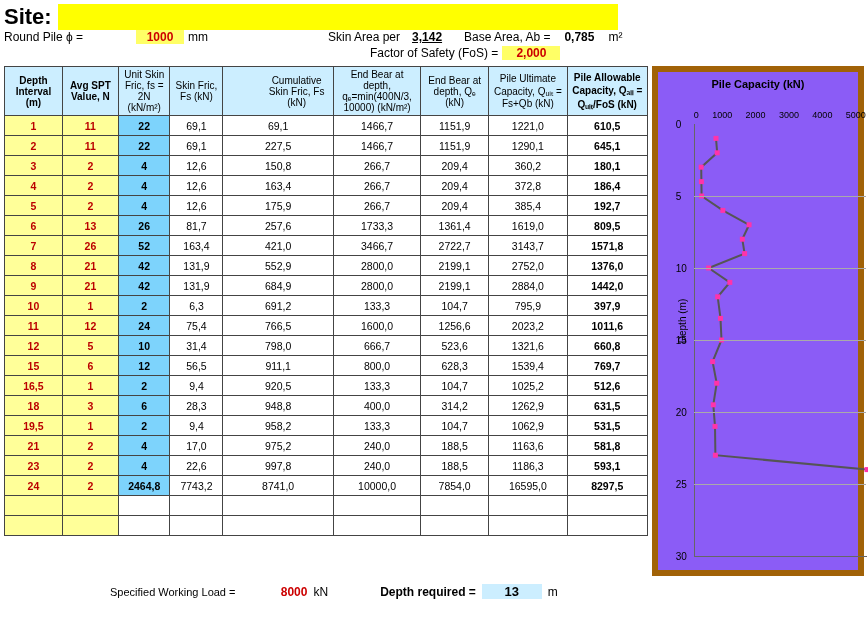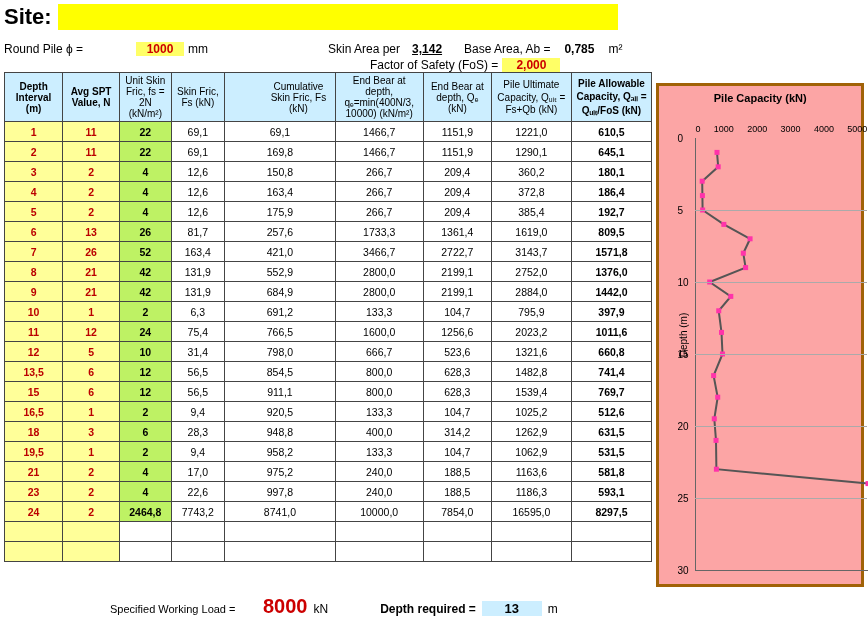--- a/index.html
+++ b/index.html
@@ -7,21 +7,21 @@
     font-size: 11px;
     margin: 0;
     padding: 4px;
     background: #fff;
     width: 868px;
     box-sizing: border-box;
   }
   .site-row {
     display: flex;
     align-items: flex-start;
-    margin-bottom: 12px;
+    margin-bottom: 0;
   }
   .site-label {
     font-size: 22px;
     font-weight: bold;
     margin-right: 6px;
   }
   .site-input {
     flex: 0 0 560px;
     height: 26px;
     background: #ffff00;
@@ -52,33 +52,32 @@
     font-size: 10px;
   }
   table.data th.bold { font-weight: bold; }
   table.data td {
     border: 1px solid #444;
     padding: 1px 4px;
     text-align: center;
     height: 17px;
   }
   td.col-yellow { background: #ffff99; color: #b00; font-weight: bold;}
-  td.col-cream { background: #bef264; font-weight:bold;}
+  td.col-cream { background: #7dd3fc; font-weight:bold;}
   td.col-plain { background: #fff; }
   td.col-result { background: #fff; font-weight: bold; }
   .blank-row td { border-left:1px solid #444; border-right:1px solid #444; border-top:none; border-bottom:none; height:17px; background:#fff;}
   .blank-row td:first-child, .blank-row td:nth-child(2){ background:#ffff99;}
   .chart-box {
-    border: 3px solid #a16207;
+    border: 6px solid #a16207;
     width: 218px;
     height: 498px;
     position: relative;
-    background: #fca5a5;
+    background: #8b5cf6;
     font-size: 10px;
-    margin-top: 11px;
   }
   .chart-title {
     text-align: center;
     font-weight: bold;
     font-size: 11px;
     padding: 6px 0 2px;
   }
   .chart-plot {
     position: absolute;
     left: 36px;
@@ -121,21 +120,21 @@
   <span>mm</span>
   <span style="flex:0 0 112px;"></span>
   <span>Skin Area per</span>
   <span class="val-bold" style="width:46px;text-align:center;display:inline-block;text-decoration:underline;">3,142</span>
   <span style="flex:0 0 6px;"></span>
   <span>Base Area, Ab =</span>
   <span class="val-bold" style="width:50px;text-align:center;display:inline-block;">0,785</span>
   <span>m²</span>
 </div>
 
-<div class="params-row" style="margin-bottom:0;">
+<div class="params-row" style="margin-bottom:6px;">
   <span style="flex:0 0 362px;"></span>
   <span>Factor of Safety (FoS) =</span>
   <span class="val-orange yellow-bg" style="width:50px;text-align:center;display:inline-block;">2,000</span>
 </div>
 
 <div class="main-area">
 
   <table class="data">
     <thead>
       <tr id="hdr-row">
@@ -160,21 +159,21 @@
           <td class="col-plain">1466,7</td>
           <td class="col-plain">1151,9</td>
           <td class="col-plain">1221,0</td>
           <td class="col-result">610,5</td>
         </tr>
         <tr>
           <td class="col-yellow">2</td>
           <td class="col-yellow">11</td>
           <td class="col-cream">22</td>
           <td class="col-plain">69,1</td>
-          <td class="col-plain">169,8</td>
+          <td class="col-plain">227,5</td>
           <td class="col-plain">1466,7</td>
           <td class="col-plain">1151,9</td>
           <td class="col-plain">1290,1</td>
           <td class="col-result">645,1</td>
         </tr>
         <tr>
           <td class="col-yellow">3</td>
           <td class="col-yellow">2</td>
           <td class="col-cream">4</td>
           <td class="col-plain">12,6</td>
@@ -275,31 +274,20 @@
         <tr>
           <td class="col-yellow">12</td>
           <td class="col-yellow">5</td>
           <td class="col-cream">10</td>
           <td class="col-plain">31,4</td>
           <td class="col-plain">798,0</td>
           <td class="col-plain">666,7</td>
           <td class="col-plain">523,6</td>
           <td class="col-plain">1321,6</td>
           <td class="col-result">660,8</td>
-        </tr>
-        <tr>
-          <td class="col-yellow">13,5</td>
-          <td class="col-yellow">6</td>
-          <td class="col-cream">12</td>
-          <td class="col-plain">56,5</td>
-          <td class="col-plain">854,5</td>
-          <td class="col-plain">800,0</td>
-          <td class="col-plain">628,3</td>
-          <td class="col-plain">1482,8</td>
-          <td class="col-result">741,4</td>
         </tr>
         <tr>
           <td class="col-yellow">15</td>
           <td class="col-yellow">6</td>
           <td class="col-cream">12</td>
           <td class="col-plain">56,5</td>
           <td class="col-plain">911,1</td>
           <td class="col-plain">800,0</td>
           <td class="col-plain">628,3</td>
           <td class="col-plain">1539,4</td>
@@ -444,19 +432,19 @@
       <span class="y-tick" style="top: 412px;">25</span>
       <div class="gridline-h" style="top: 412px;"></div>
       <span class="y-tick" style="top: 484px;">30</span>
     </div>
 
 </div>
 
 <div class="footer-row">
   <span style="flex:0 0 100px;"></span>
   <span style="font-size:11px;">Specified Working Load =</span>
-  <span class="val-orange" style="font-size:20px;width:66px;text-align:right;display:inline-block;">8000</span>
+  <span class="val-orange" style="font-size:12px;width:66px;text-align:right;display:inline-block;">8000</span>
   <span>kN</span>
   <span style="flex:0 0 40px;"></span>
   <span class="val-bold">Depth required =</span>
   <span class="val-bold" style="background:#cceeff;width:60px;text-align:center;display:inline-block;font-size:13px;">13</span>
   <span>m</span>
 </div>
 
 </body></html>

